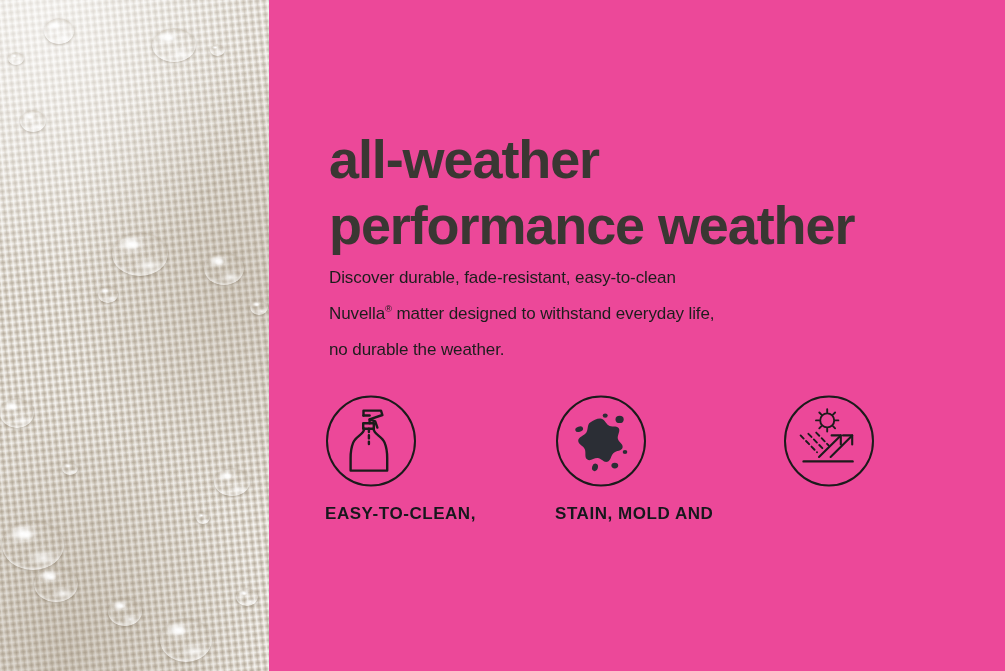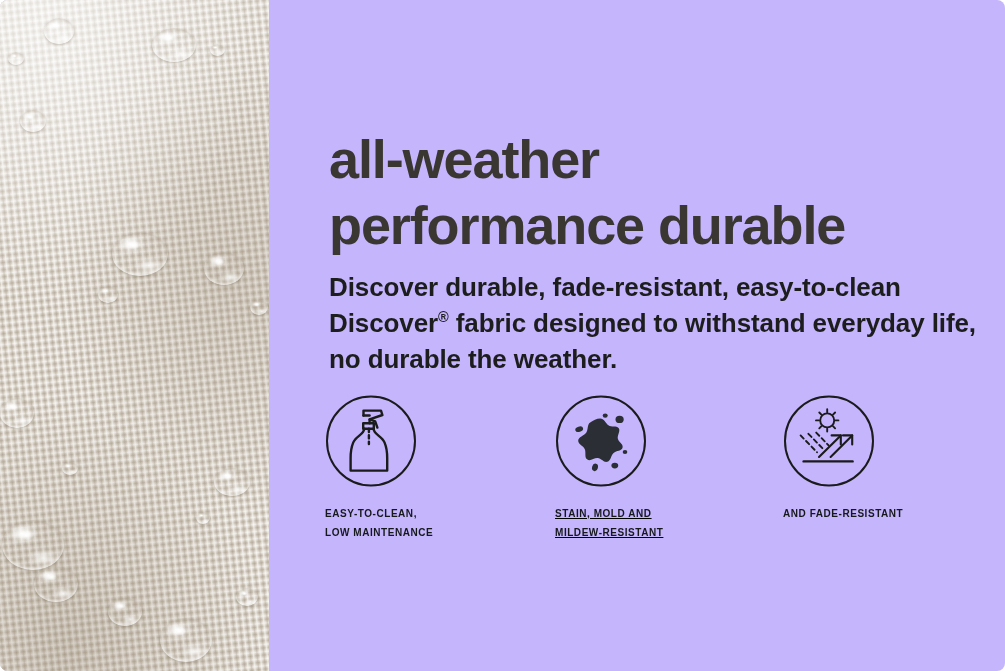--- a/index.html
+++ b/index.html
@@ -8,23 +8,22 @@
     background: #ffffff;
   }
   body {
     font-family: "Liberation Sans", sans-serif;
     -webkit-font-smoothing: antialiased;
   }
   #stage {
     position: relative;
     width: 1005px;
     height: 671px;
-    background: #c4b5fd;
+    background: #ec4899;
     overflow: hidden;
-    border-radius: 8px;
   }
 
   
   #photo-panel {
     position: absolute;
     left: 0;
     top: 0;
     width: 269px;
     height: 671px;
     overflow: hidden;
@@ -105,23 +104,23 @@
     letter-spacing: -1.1px;
     color: #3a3733;
   }
   #headline .hl-line { display: block; white-space: nowrap; }
 
   #subcopy {
     position: absolute;
     left: 60px;
     top: 243px;
     width: 640px;
-    font-size: 26px;
+    font-size: 17px;
     line-height: 36px;
-    font-weight: 700;
+    font-weight: 400;
     color: #1d1d1d;
     letter-spacing: -0.1px;
   }
   #subcopy .sc-line { display: block; white-space: nowrap; }
   #subcopy sup {
     font-size: 0.56em;
     vertical-align: super;
     line-height: 0;
   }
 
@@ -131,31 +130,31 @@
     left: 56px;
     top: 395px;
     width: 680px;
   }
   .feature {
     position: absolute;
     top: 0;
     width: 215px;
   }
   .feature.f0 { left: 0px; }
-  .feature.f1 { left: 230px; text-decoration: underline; }
+  .feature.f1 { left: 230px; }
   .feature.f2 { left: 458px; }
 
   .icon-circle {
     width: 92px;
     height: 92px;
     display: block;
   }
   .feature-label {
     margin-top: 17px;
-    font-size: 10px;
+    font-size: 17px;
     line-height: 19px;
     font-weight: 700;
     letter-spacing: 0.55px;
     color: #16181c;
     text-transform: uppercase;
   }
   .feature-label .fl-line { display: block; white-space: nowrap; }
 </style>
 </head>
 <body>
@@ -183,26 +182,26 @@
     <div class="drop" style="left:108px; top:598px; width:34px; height:28px;"></div>
     <div class="drop" style="left:160px; top:618px; width:52px; height:44px;"></div>
     <div class="drop sm" style="left:236px; top:588px; width:22px; height:18px;"></div>
     <div class="drop sm" style="left:62px;  top:462px; width:16px; height:13px;"></div>
   </div>
 
   <div id="content">
 
     <h1 id="headline">
       <span class="hl-line">all-weather</span>
-      <span class="hl-line">performance durable</span>
+      <span class="hl-line">performance weather</span>
     </h1>
 
     <p id="subcopy">
       <span class="sc-line">Discover durable, fade-resistant, easy-to-clean</span>
-      <span class="sc-line"><span>Discover</span><sup>®</sup><span> fabric designed to withstand everyday life,</span></span>
+      <span class="sc-line"><span>Nuvella</span><sup>®</sup><span> matter designed to withstand everyday life,</span></span>
       <span class="sc-line">no durable the weather.</span>
     </p>
 
     <div id="features">
 
       <div class="feature f0">
         <svg class="icon-circle" viewBox="0 0 92 92">
           <ellipse cx="46" cy="46" rx="44" ry="44.5" fill="none" stroke="#1b1b1b" stroke-width="2"></ellipse>
           <g fill="none" stroke="#1b1b1b" stroke-width="2.4" stroke-linejoin="round" stroke-linecap="round">
             <path d="M38.5 20.5 L38.5 15.6 L56.0 15.6 L57.4 20.0 L44.6 24.4 L44.6 28.2"></path>
@@ -212,21 +211,20 @@
             <path d="M39.2 33.8 C39.2 39.4 31.0 41.0 28.2 47.6
                      C26.3 52.2 25.6 57.6 25.6 63.0
                      L25.6 75.6 L62.2 75.6 L62.2 63.0
                      C62.2 57.6 61.5 52.2 59.6 47.6
                      C56.8 41.0 48.6 39.4 48.6 33.8"></path>
             <path d="M43.9 33.8 L43.9 37.0 M43.9 40.2 L43.9 43.4 M43.9 46.6 L43.9 49.0"></path>
           </g>
         </svg>
         <div class="feature-label">
           <span class="fl-line">EASY-TO-CLEAN,</span>
-          <span class="fl-line">LOW MAINTENANCE</span>
         </div>
       </div>
 
       <div class="feature f1">
         <svg class="icon-circle" viewBox="0 0 92 92">
           <ellipse cx="46" cy="46" rx="44" ry="44.5" fill="none" stroke="#1b1b1b" stroke-width="2"></ellipse>
           <path fill="#2b2e35" d="M45.2 23.4
             C49.0 23.4 50.6 28.0 53.4 30.2
             C56.4 32.6 61.4 30.2 63.6 33.0
             C65.8 35.8 62.2 40.0 62.8 43.6
@@ -242,21 +240,20 @@
             C38.4 25.6 41.4 23.4 45.2 23.4 Z"></path>
           <ellipse fill="#2b2e35" cx="64.6" cy="24.4" rx="4.1" ry="3.6"></ellipse>
           <ellipse fill="#2b2e35" cx="50.2" cy="20.6" rx="2.5" ry="2.2"></ellipse>
           <ellipse fill="#2b2e35" cx="24.2" cy="34.2" rx="4.0" ry="2.6" transform="rotate(-18 24.2 34.2)"></ellipse>
           <ellipse fill="#2b2e35" cx="40.0" cy="72.4" rx="2.9" ry="3.8" transform="rotate(16 40 72.4)"></ellipse>
           <ellipse fill="#2b2e35" cx="59.8" cy="70.6" rx="3.4" ry="2.8"></ellipse>
           <ellipse fill="#2b2e35" cx="70.0" cy="57.0" rx="2.3" ry="2.1"></ellipse>
         </svg>
         <div class="feature-label">
           <span class="fl-line">STAIN, MOLD AND</span>
-          <span class="fl-line">MILDEW-RESISTANT</span>
         </div>
       </div>
 
       <div class="feature f2">
         <svg class="icon-circle" viewBox="0 0 92 92">
           <ellipse cx="46" cy="46" rx="44" ry="44.5" fill="none" stroke="#1b1b1b" stroke-width="2"></ellipse>
           <g fill="none" stroke="#1b1b1b" stroke-width="1.9" stroke-linecap="round">
             <circle cx="44.2" cy="25.4" r="7.0"></circle>
             <path d="M44.2 14.2 L44.2 17.2  M44.2 33.6 L44.2 36.6
                      M33.0 25.4 L36.0 25.4  M52.4 25.4 L55.4 25.4
@@ -270,19 +267,18 @@
           </g>
           <g fill="none" stroke="#1b1b1b" stroke-width="2.1" stroke-linecap="round" stroke-linejoin="round">
             <path d="M36.0 62.0 L57.8 40.4"></path>
             <path d="M48.6 40.4 L57.8 40.4 L57.8 49.4"></path>
             <path d="M47.6 62.0 L69.2 40.4"></path>
             <path d="M60.0 40.4 L69.2 40.4 L69.2 49.4"></path>
             <path d="M20.6 66.4 L69.6 66.4" stroke-width="2.4"></path>
           </g>
         </svg>
         <div class="feature-label">
-          <span class="fl-line">AND FADE-RESISTANT</span>
         </div>
       </div>
 
     </div>
   </div>
 </div>
 
 </body></html>

